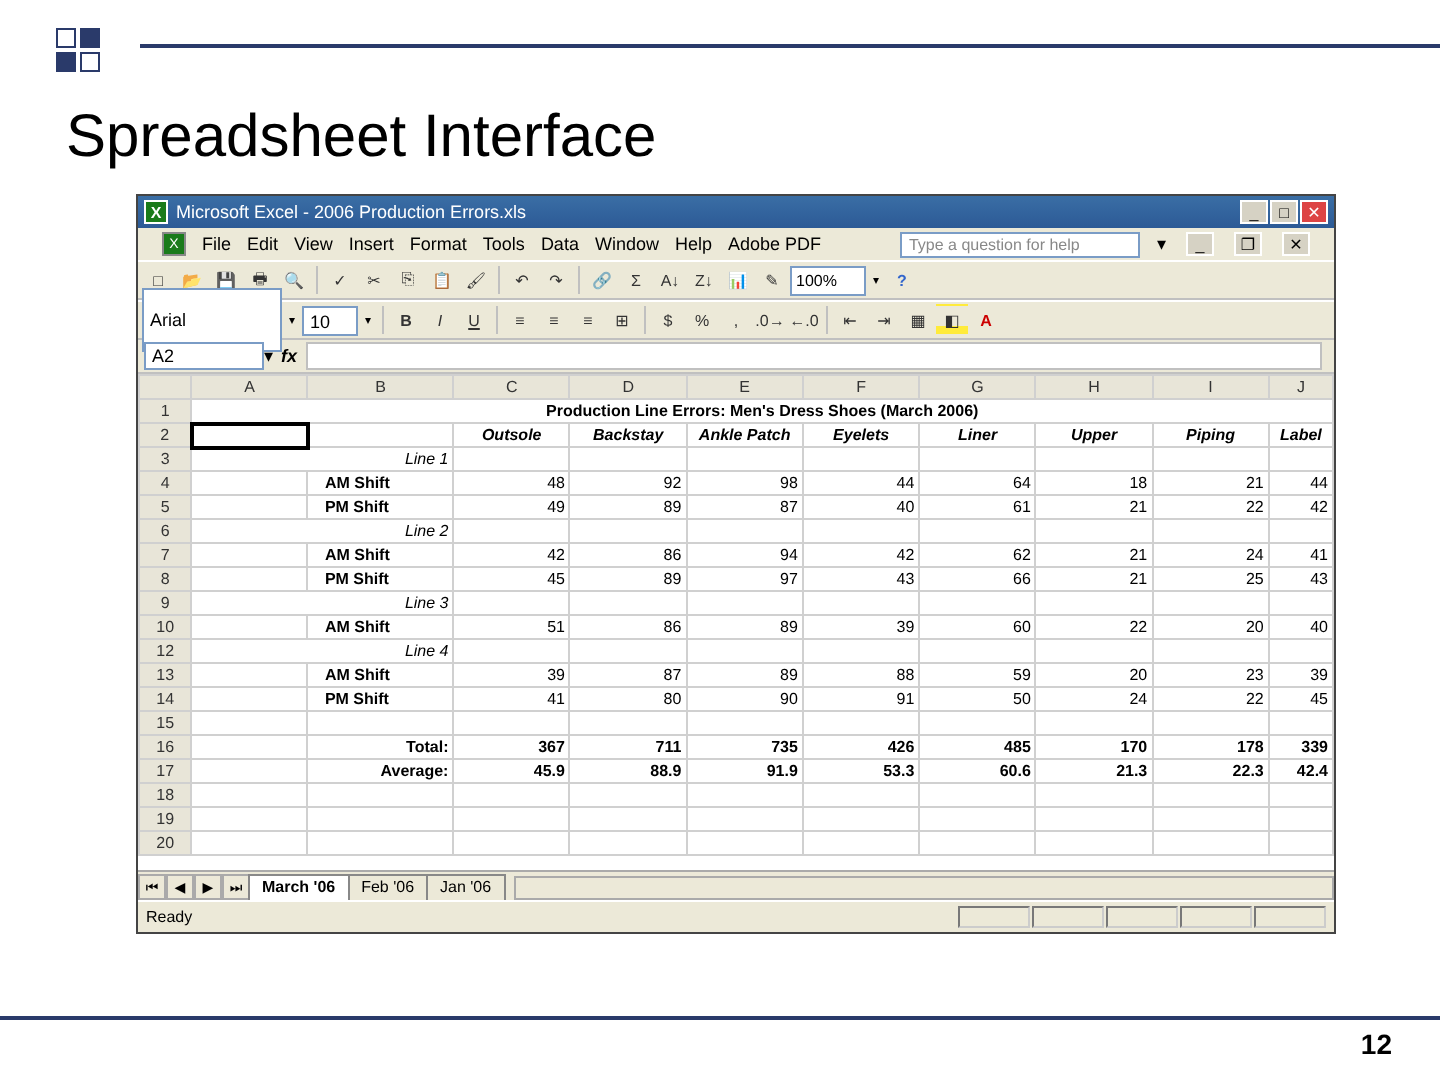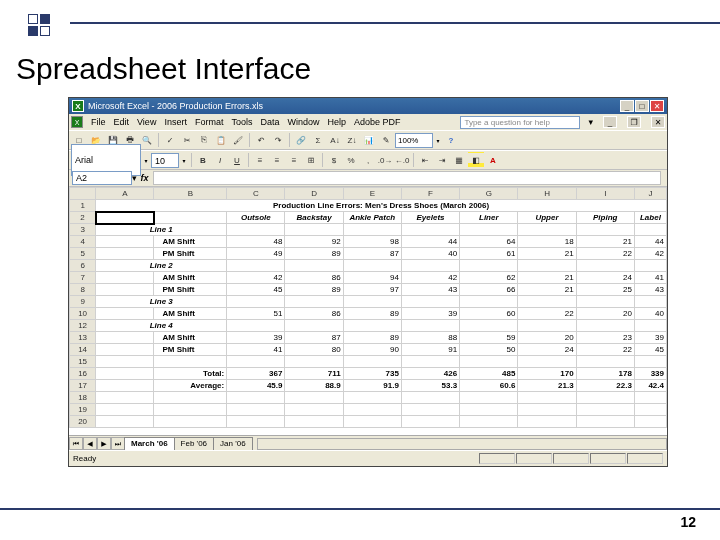--- a/index.html
+++ b/index.html
@@ -6,32 +6,32 @@
   body { font-family: Arial, sans-serif; width: 720px; height: 540px; background: #fff; overflow: hidden; position: relative; }
 
   .slide-header-accent { position: absolute; top: 14px; left: 28px; width: 34px; height: 34px; }
   .sq { position: absolute; width: 10px; height: 10px; border: 1px solid #2a3a6a; background: #fff; }
   .sq.a { top: 0; left: 0; }
   .sq.b { top: 0; left: 12px; background: #2a3a6a; }
   .sq.c { top: 12px; left: 0; background: #2a3a6a; }
   .sq.d { top: 12px; left: 12px; }
   .slide-rule { position: absolute; top: 22px; left: 70px; right: 0; height: 2px; background: #2a3a6a; }
 
-  .slide-title { position: absolute; top: 52px; left: 16px; font-size: 30px; font-weight: 400; color: #000; }
+  .slide-title { position: absolute; top: 52px; left: 33px; font-size: 30px; font-weight: 400; color: #000; }
 
   .excel-frame { position: absolute; top: 97px; left: 68px; width: 600px; height: 370px; border: 1px solid #444; background: #ece9d8; font-family: Tahoma, Arial, sans-serif; font-size: 9px; }
 
   .titlebar { height: 16px; background: linear-gradient(#3a6ea5,#2c5a96); color: #fff; display: flex; align-items: center; padding: 0 3px; }
   .titlebar .xicon { width: 12px; height: 12px; background: #1a7b1a; color: #fff; font-weight: bold; font-size: 8px; display: flex; align-items: center; justify-content: center; margin-right: 4px; border: 1px solid #fff; }
   .titlebar .ttxt { flex: 1; font-size: 9px; }
   .winbtns { display: flex; gap: 1px; }
   .winbtn { width: 14px; height: 12px; background: #d6d2c4; border: 1px solid #fff; font-size: 8px; display: flex; align-items: center; justify-content: center; color: #000; }
   .winbtn.close { background: #d44; color: #fff; }
 
-  .menubar { height: 16px; background: #ece9d8; display: flex; align-items: center; padding: 0 2px; gap: 8px; font-size: 9px; }
+  .menubar { height: 16px; background: #ece9d8; display: flex; align-items: center; padding: 0 12px; gap: 8px; font-size: 9px; }
   .menubar .menuicon { width: 12px; height: 12px; background: #1a7b1a; color:#fff; font-size:7px; display:flex; align-items:center; justify-content:center; border:1px solid #888; }
   .menubar .mitem { cursor: default; }
   .helpbox { margin-left: auto; width: 120px; height: 13px; background: #fff; border: 1px solid #7a9cc6; padding: 0 3px; color: #888; font-size: 8px; line-height: 12px; }
   .menubar .winbtn { margin-left: 2px; }
 
   .toolbar { height: 20px; background: #ece9d8; border-top: 1px solid #fff; border-bottom: 1px solid #c0c0c0; display: flex; align-items: center; gap: 1px; padding: 0 2px; }
   .tbtn { width: 16px; height: 16px; background: #ece9d8; border: 1px solid transparent; font-size: 8px; display: flex; align-items: center; justify-content: center; color: #333; }
   .tsep { width: 1px; height: 14px; background: #c0c0c0; margin: 0 2px; }
   .toolbar .fontbox { width: 70px; height: 32px; background: #fff; border: 1px solid #7a9cc6; padding: 0 3px; font-size: 9px; line-height: 14px; display: flex; align-items: center; }
   .toolbar .sizebox { width: 28px; height: 15px; background: #fff; border: 1px solid #7a9cc6; padding: 0 3px; font-size: 9px; line-height: 14px; }
@@ -46,21 +46,21 @@
   .grid-wrap { position: relative; height: 248px; background: #fff; overflow: hidden; }
   table.grid { border-collapse: collapse; table-layout: fixed; width: 100%; }
   table.grid th, table.grid td { border: 1px solid #d0d0d0; height: 12px; font-size: 8px; padding: 0 2px; overflow: hidden; white-space: nowrap; vertical-align: middle; }
   table.grid th { background: #e8e5d8; font-weight: normal; text-align: center; color: #333; }
   table.grid th.rowhdr { width: 18px; background: #e8e5d8; text-align: center; }
   table.grid td { text-align: right; }
   table.grid td.lbl { text-align: left; padding-left: 8px; font-weight: bold; }
   table.grid td.hdrcell { font-weight: bold; font-style: italic; text-align: center; }
   table.grid tr.titlerow td { font-weight: bold; text-align: center; background: #fff; }
   table.grid td.sel { border: 2px solid #000; }
-  table.grid td.linehdr { font-weight: bold; font-style: italic; text-align: center; }
+  table.grid td.linehdr { font-weight: normal; font-style: italic; text-align: right; }
   table.grid td.sumlbl { font-weight: bold; text-align: right; }
   table.grid td.sumval { font-weight: bold; text-align: right; }
   .colW { width: 50px; }
   .colN { width: 40px; }
   .colI { width: 22px; }
 
   .sheet-tabs { height: 15px; background: #ece9d8; border-top: 1px solid #aaa; display: flex; align-items: flex-end; font-size: 8px; }
   .navbtn { width: 14px; height: 13px; border: 1px solid #aaa; background: #ece9d8; display: flex; align-items: center; justify-content: center; font-size: 7px; }
   .tab { height: 13px; padding: 0 6px; border: 1px solid #888; border-bottom: none; background: #ece9d8; line-height: 12px; margin-left: -1px; }
   .tab.active { background: #fff; font-weight: bold; }

